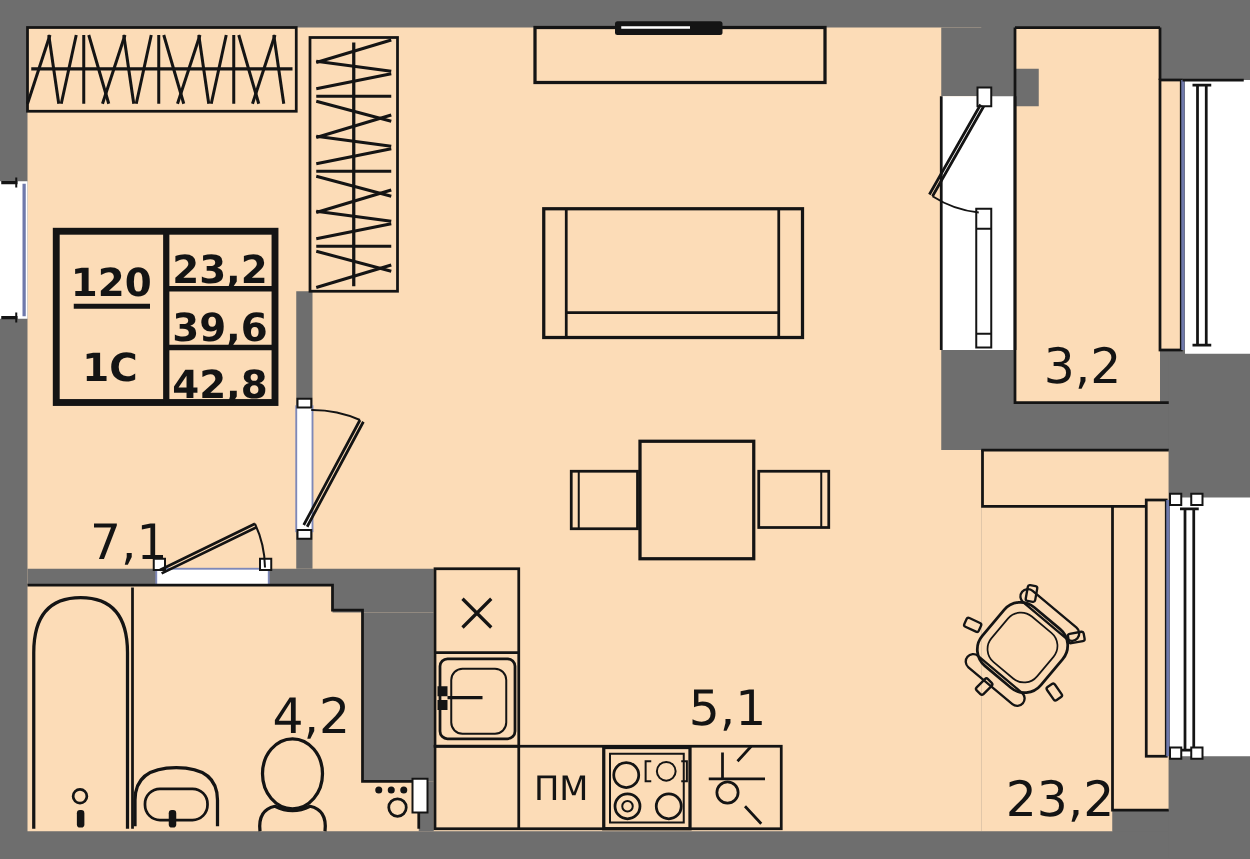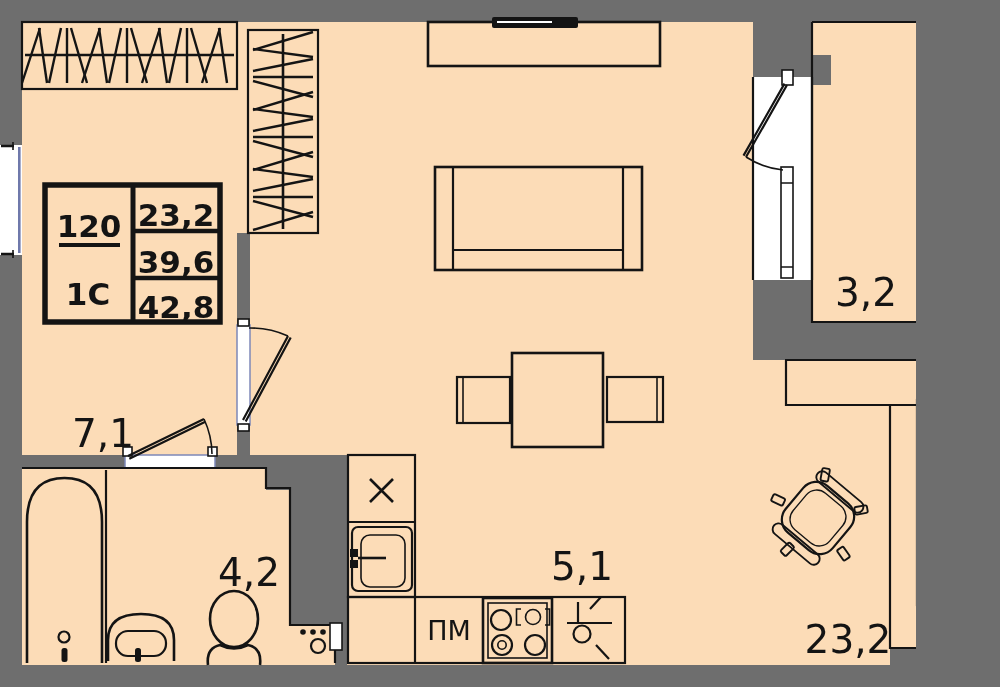--- a/index.html
+++ b/index.html
@@ -1,16 +1,16 @@
 <!DOCTYPE html>
 <html><head>
 <meta charset="utf-8">
 <style>
   html,body{margin:0;padding:0;background:#6e6e6e;}
-  .stage{position:relative;width:916px;height:687px;background:#6e6e6e;overflow:hidden;
+  .stage{position:relative;width:1000px;height:687px;background:#6e6e6e;overflow:hidden;
          font-family:"DejaVu Sans",sans-serif;}
   svg{display:block}
   .floor{fill:#fcdcb7;}
   .wall{fill:#6e6e6e;}
   .ext{fill:#ffffff;}
   .glass{fill:#6f79ab;}
   .ln{fill:none;stroke:#141414;stroke-width:2.2;}
   .ln15{fill:none;stroke:#141414;stroke-width:1.6;}
   .ln25{fill:none;stroke:#141414;stroke-width:2.6;}
   .opening{fill:#ffffff;stroke:#7e88b8;stroke-width:1.5;}

